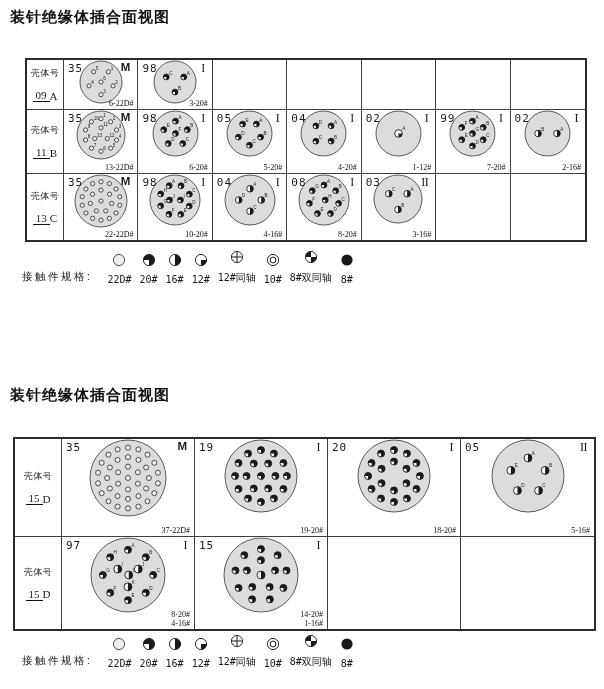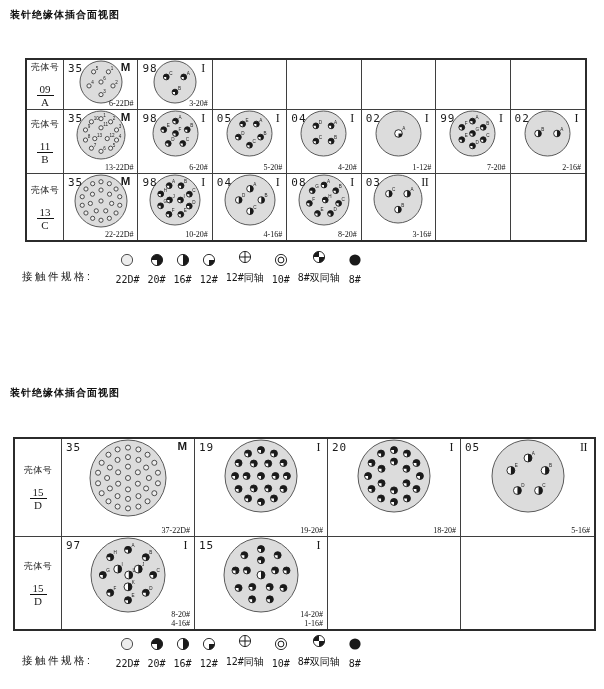--- a/index.html
+++ b/index.html
@@ -1,44 +1,44 @@
 <!DOCTYPE html>
 <html><head>
 <meta charset="utf-8">
 <style>
   html,body{margin:0;padding:0}
   body{width:604px;height:689px;position:relative;background:#ffffff;
        font-family:"Liberation Sans",sans-serif;color:#1a1a1a;overflow:hidden}
-  .title{position:absolute;left:10px;margin:0;font-size:10px;font-weight:bold;
+  .title{position:absolute;left:10px;margin:0;font-size:15px;font-weight:bold;
          letter-spacing:1px;color:#111}
   #title-0{top:8px}
   #title-1{top:386px}
   .ctable{position:absolute;display:grid;border:2px solid #2b2b2b;background:#fff}
   #table-0{left:25px;top:58px;width:558px}
   #table-1{left:13px;top:437px;width:579px}
   .ctable>div{border-right:1px solid #3f3f3f;border-bottom:1px solid #3f3f3f;position:relative}
   .ctable>div.last-col{border-right:none}
   .ctable>div.last-row{border-bottom:none}
   .rowhead{display:flex;flex-direction:column;align-items:center;justify-content:center;gap:9px}
   .rh-label{font-size:9px;letter-spacing:.5px;white-space:nowrap}
-  .frac{display:flex;flex-direction:column;align-items:center;
+  .frac{display:flex;align-items:center;
         font-family:"Liberation Serif",serif;font-size:11px;line-height:12px}
   .frac-num{border-bottom:1px solid #111;padding:0 3px}
   .cell{display:flex;align-items:flex-start;justify-content:center}
   .code{position:absolute;top:2px;left:4px;font-family:"DejaVu Sans Mono",monospace;
         font-size:11px;letter-spacing:1px}
   .variant{position:absolute;top:1px;right:7px;font-size:12px}
   .variant.roman{font-family:"Liberation Serif",serif;letter-spacing:-.5px}
   .variant.m{font-family:"Liberation Sans",sans-serif;font-weight:bold;font-size:11.5px}
   .caption{position:absolute;bottom:1px;right:4px;text-align:right;
            font-family:Liberation Serif, serif;font-size:8px;line-height:9px;color:#111}
   .legend{position:absolute;left:22px;display:flex;align-items:flex-end}
   #legend-0{top:250px}
   #legend-1{top:634px}
-  .legend-label{font-size:10.5px;letter-spacing:2.5px;margin-right:23px;
+  .legend-label{font-size:10.5px;letter-spacing:2.5px;margin-right:15px;
                 padding-bottom:1px;white-space:nowrap}
   .legend-items{display:flex;align-items:flex-end;gap:8px}
   .legend-item{display:flex;flex-direction:column;align-items:center;gap:7px}
   .legend-item .lab{font-family:"DejaVu Sans Mono",monospace;font-size:10px;white-space:nowrap}
   svg{display:block}
 </style>
 </head>
 <body>
 
 <div>

